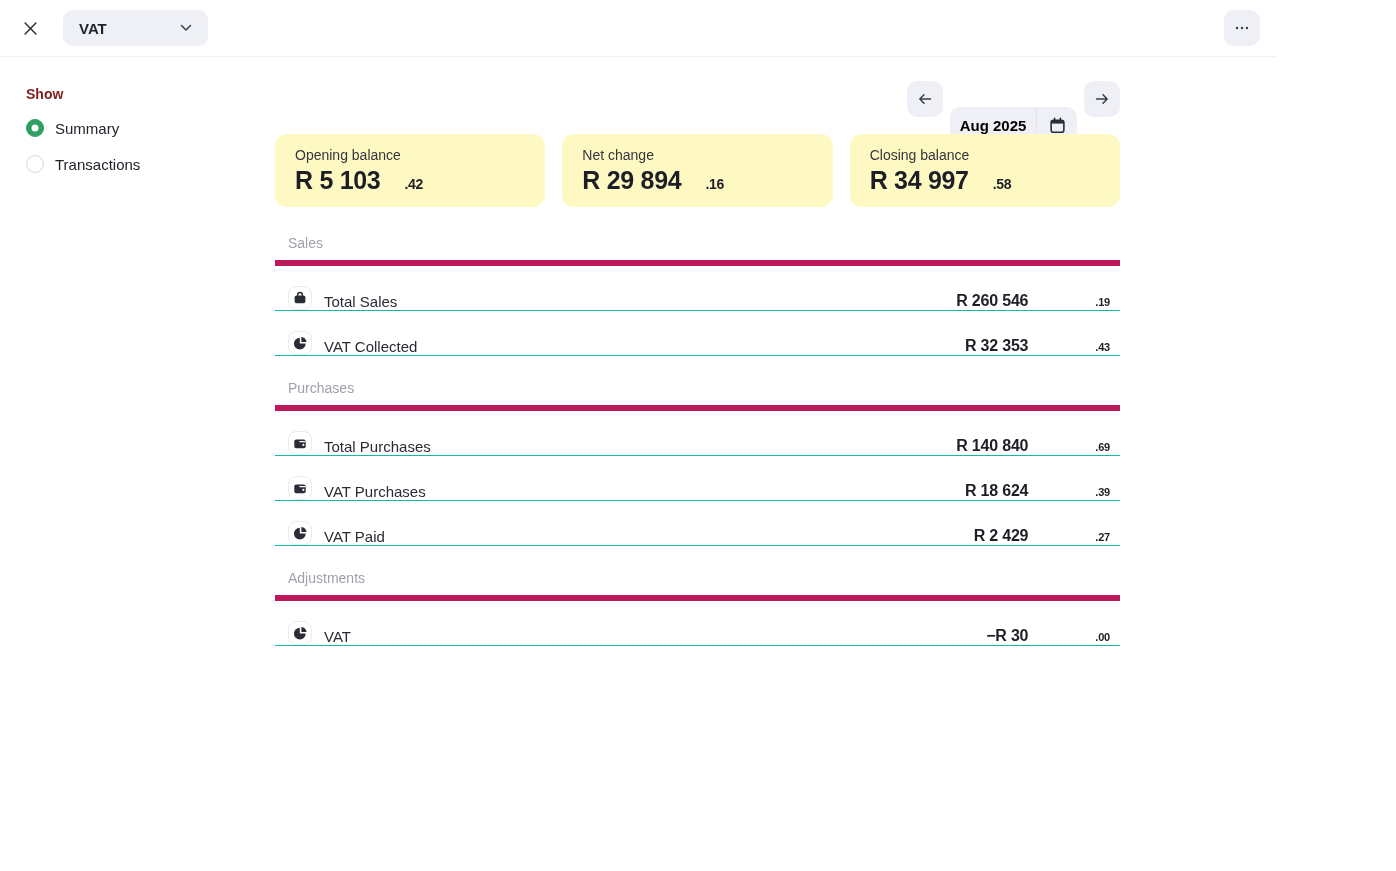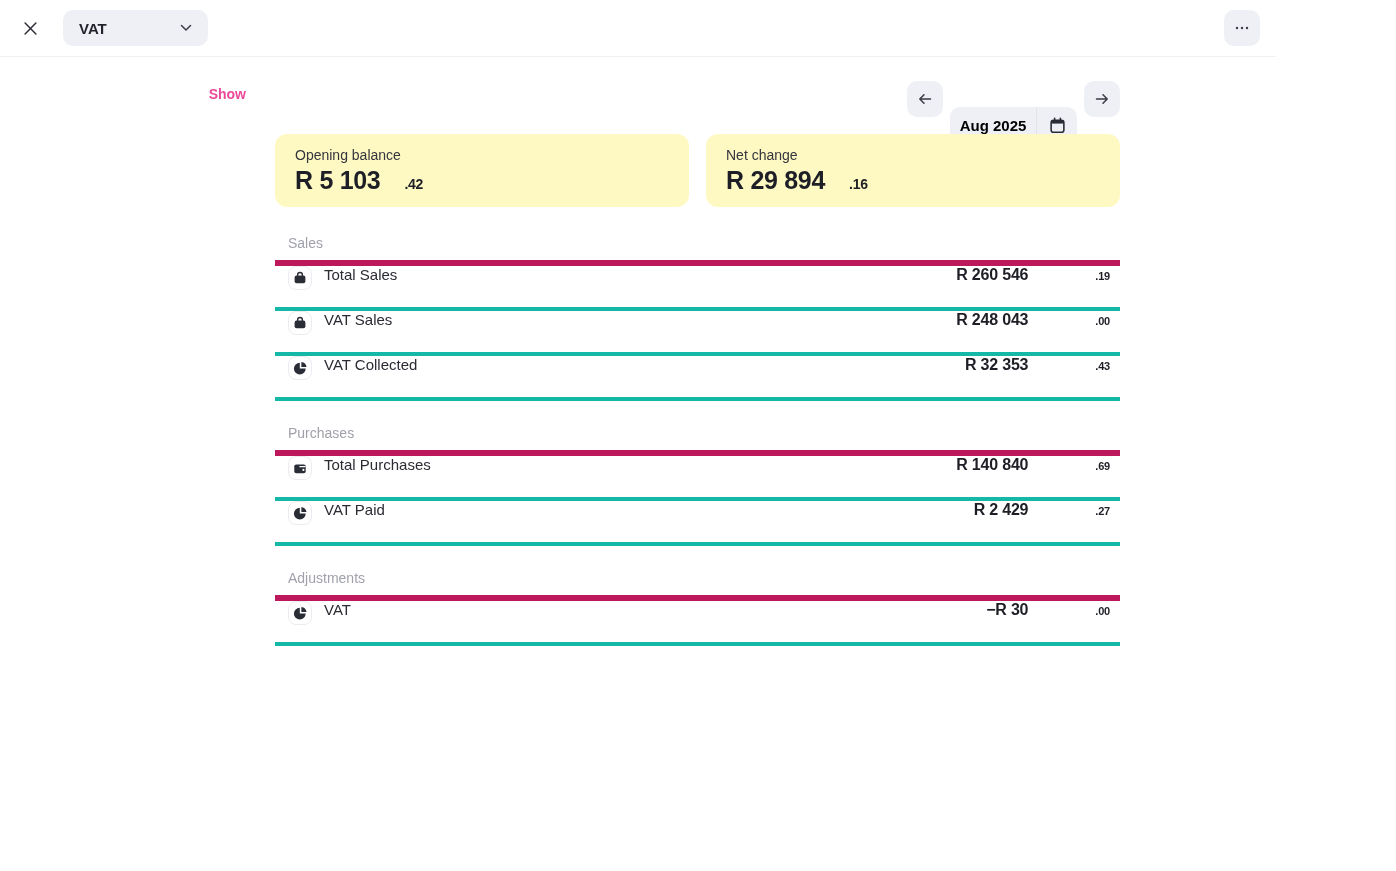--- a/index.html
+++ b/index.html
@@ -14,21 +14,21 @@
     align-items:center; justify-content:center; cursor:pointer; border:none; background:transparent; }
   .close-btn { margin-left:12px; }
   .pill { background:#eef0f5; border:none; border-radius:10px; height:36px;
     display:flex; align-items:center; cursor:pointer; font-family:inherit; }
   .vat-pill { margin-left:15px; width:145px; padding:0 16px; justify-content:space-between; }
   .vat-pill .lbl { font-size:15px; font-weight:600; color:#23242b; }
   .more-btn { margin-left:auto; margin-right:16px; background:#eef0f5; }
 
   
   .sidebar { position:absolute; left:26px; top:86px; width:220px; }
-  .show-label { font-size:14px; font-weight:600; color:#ec4899;text-align:right; }
+  .show-label { font-size:14px; font-weight:600; color:#7f1d1d; }
   .radio-group { margin-top:16px; display:flex; flex-direction:column; gap:16px; }
   .radio-option { display:flex; align-items:center; gap:11px; cursor:pointer; height:20px; }
   .radio-circle { width:18px; height:18px; border-radius:50%; border:1.5px solid #d9d9df;
     background:#fff; position:relative; flex:none; }
   .radio-option.selected .radio-circle { background:var(--accent,#2f9e63); border-color:var(--accent,#2f9e63); }
   .radio-option.selected .radio-circle::after { content:""; position:absolute; left:50%; top:50%;
     width:7px; height:7px; border-radius:50%; background:#fff; transform:translate(-50%,-50%); }
   .radio-label { font-size:15px; color:#23242b; }
 
   
@@ -42,22 +42,22 @@
 
   .cards { margin-top:17px; display:flex; gap:17px; }
   .card { flex:1; height:73px; background:#fef9c3; border-radius:12px; padding:13px 20px 0; }
   .card-label { font-size:14px; font-weight:500; color:#34353d; }
   .card-amount { margin-top:3px; font-size:25px; font-weight:600; color:#1e1f26; letter-spacing:-0.3px; }
   .cents { font-size:14px; font-weight:600;padding-left:24px; }
 
   .sections { margin-top:28px; }
   .section + .section { margin-top:24px; }
   .section-title { font-size:14px; color:#a0a1ab; padding:0 0 9px 13px; border-bottom:6px solid #be185d; }
-  .row { height:45px; display:flex; align-items:flex-start; padding:0 10px 0 13px;
-    border-bottom:4px solid #14b8a6; }
+  .row { height:45px; display:flex; align-items:flex-end; padding:0 10px 0 13px;
+    border-bottom:1px solid #14b8a6; }
   .row-icon { width:24px; height:24px; border-radius:8px; border:1px solid #ececf0;
     background:#fff; display:flex; align-items:center; justify-content:center; flex:none; }
   .row-label { margin-left:12px; font-size:15px; font-weight:500; color:#2a2b33; }
   .row-amount { margin-left:auto; font-size:16px; font-weight:600; color:#1e1f26; letter-spacing:-0.2px; }
   .row-amount .cents { font-size:11px;margin-left:43px; }
 
   svg { display:block; }
 </style>
 </head>
 <body>
@@ -86,20 +86,30 @@
             <circle cx="2" cy="2" r="1.2" fill="#3c3d46"></circle>
             <circle cx="7" cy="2" r="1.2" fill="#3c3d46"></circle>
             <circle cx="12" cy="2" r="1.2" fill="#3c3d46"></circle>
           </svg>
       </span>
     </button>
   </div>
 
   <div class="sidebar">
     <div class="show-label">Show</div>
+    <div class="radio-group">
+        <div class="radio-option selected">
+    <span class="radio-circle"></span>
+    <span class="radio-label">Summary</span>
+  </div>
+        <div class="radio-option">
+    <span class="radio-circle"></span>
+    <span class="radio-label">Transactions</span>
+  </div>
+      </div>
   </div>
 
   <div class="main">
 
     <div class="date-nav">
       <button class="icon-btn nav-btn">
         <span>
           <svg width="16" height="14" viewBox="0 0 16 14">
               <path d="M13.5 7 H3 M7 2.8 L2.8 7 L7 11.2" stroke="#3a3b44" stroke-width="1.5" stroke-linecap="round" stroke-linejoin="round" fill="none"></path>
             </svg>
@@ -127,49 +137,42 @@
 
     <div class="cards">
         <div class="card">
     <div class="card-label">Opening balance</div>
     <div class="card-amount"><span>R 5 103</span><span class="cents">.42</span></div>
   </div>
         <div class="card">
     <div class="card-label">Net change</div>
     <div class="card-amount"><span>R 29 894</span><span class="cents">.16</span></div>
   </div>
+        <div class="card">
+    <div class="card-label">Closing balance</div>
+    <div class="card-amount"><span>R 34 997</span><span class="cents">.58</span></div>
+  </div>
       </div>
 
     <div class="sections">
         <div class="section">
     <div class="section-title">Sales</div>
     <div class="rows">
             <div class="row">
     <span class="row-icon">
       <svg width="14" height="14" viewBox="0 0 14 14">
         <path d="M4.6 5.4 V3.9 a2.4 2.4 0 0 1 4.8 0 V5.4" fill="none" stroke="#2b2d36" stroke-width="1.4"></path>
         <rect x="1.6" y="4.6" width="10.8" height="7.7" rx="2.1" fill="#2b2d36"></rect>
       </svg>
     </span>
 
     <span class="row-label">Total Sales</span>
     <span class="row-amount"><span>R 260 546</span><span class="cents">.19</span></span>
   </div>
             <div class="row">
-    <span class="row-icon">
-      <svg width="14" height="14" viewBox="0 0 14 14">
-        <path d="M4.6 5.4 V3.9 a2.4 2.4 0 0 1 4.8 0 V5.4" fill="none" stroke="#2b2d36" stroke-width="1.4"></path>
-        <rect x="1.6" y="4.6" width="10.8" height="7.7" rx="2.1" fill="#2b2d36"></rect>
-      </svg>
-    </span>
-
-    <span class="row-label">VAT Sales</span>
-    <span class="row-amount"><span>R 248 043</span><span class="cents">.00</span></span>
-  </div>
-            <div class="row">
 
     <span class="row-icon">
       <svg width="14" height="14" viewBox="0 0 14 14">
         <path d="M6.8 7.6 L6.8 1.7 A5.9 5.9 0 1 0 12.7 7.6 Z" fill="#2b2d36"></path>
         <path d="M8.4 1.0 A5.9 5.9 0 0 1 13.5 6.1 L8.4 6.1 Z" fill="#2b2d36"></path>
       </svg>
     </span>
     <span class="row-label">VAT Collected</span>
     <span class="row-amount"><span>R 32 353</span><span class="cents">.43</span></span>
   </div>
@@ -188,20 +191,33 @@
       </svg>
     </span>
 
     <span class="row-label">Total Purchases</span>
     <span class="row-amount"><span>R 140 840</span><span class="cents">.69</span></span>
   </div>
             <div class="row">
 
     <span class="row-icon">
       <svg width="14" height="14" viewBox="0 0 14 14">
+        <rect x="1.3" y="3.4" width="11.4" height="8.8" rx="1.9" fill="#2b2d36"></rect>
+        <rect x="6.2" y="4.9" width="6.5" height="1.3" rx="0.6" fill="#fff"></rect>
+        <circle cx="10.4" cy="8.9" r="1.05" fill="#fff"></circle>
+      </svg>
+    </span>
+
+    <span class="row-label">VAT Purchases</span>
+    <span class="row-amount"><span>R 18 624</span><span class="cents">.39</span></span>
+  </div>
+            <div class="row">
+
+    <span class="row-icon">
+      <svg width="14" height="14" viewBox="0 0 14 14">
         <path d="M6.8 7.6 L6.8 1.7 A5.9 5.9 0 1 0 12.7 7.6 Z" fill="#2b2d36"></path>
         <path d="M8.4 1.0 A5.9 5.9 0 0 1 13.5 6.1 L8.4 6.1 Z" fill="#2b2d36"></path>
       </svg>
     </span>
     <span class="row-label">VAT Paid</span>
     <span class="row-amount"><span>R 2 429</span><span class="cents">.27</span></span>
   </div>
           </div>
   </div>
         <div class="section">

